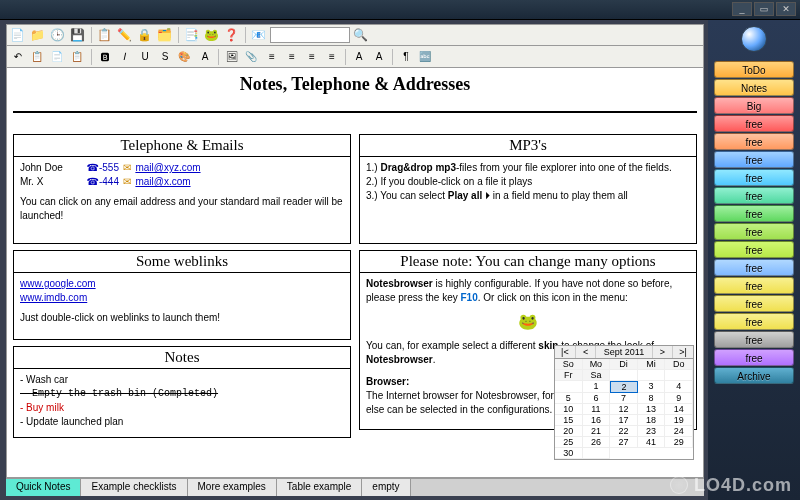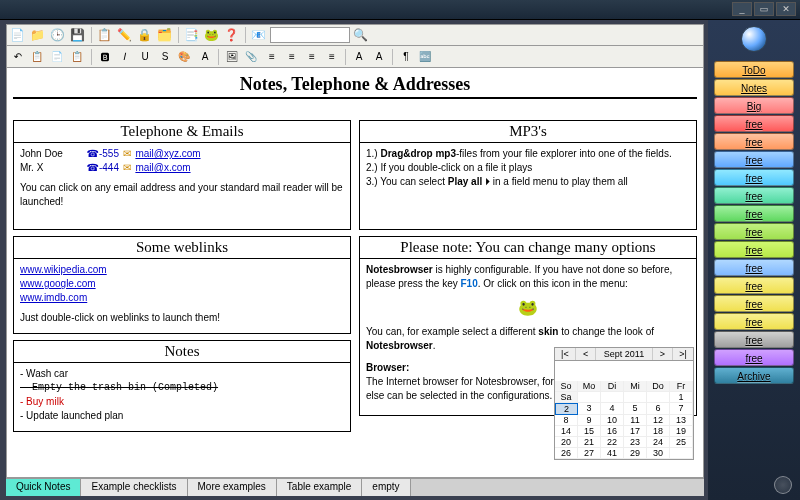--- a/index.html
+++ b/index.html
@@ -13,21 +13,21 @@
   
   .main-area { flex: 1; background: #3a4050; padding: 4px 4px 4px 6px; display: flex; flex-direction: column; min-width: 0; }
   
   .toolbar-row { background: #f0f0eb; border: 1px solid #999; padding: 2px; display: flex; gap: 2px; align-items: center; height: 22px; }
   .toolbar-row + .toolbar-row { border-top: none; }
   .tb-btn { width: 18px; height: 18px; border: 1px solid transparent; display: inline-flex; align-items: center; justify-content: center; cursor: pointer; font-size: 12px; }
   .tb-sep { width: 1px; height: 16px; background: #bbb; margin: 0 2px; }
   .tb-input { width: 80px; height: 16px; font-size: 10px; border: 1px solid #999; }
   
   .content-scroll { flex: 1; background: #fff; border: 1px solid #999; border-top: none; overflow-y: auto; overflow-x: hidden; padding: 6px; }
-  .page-title { text-align: center; font-family: "Times New Roman", serif; font-size: 18px; font-weight: bold; border-bottom: 2px solid #000; padding-bottom: 2px; margin-bottom: 6px; }
+  .page-title { text-align: center; font-family: "Times New Roman", serif; font-size: 18px; font-weight: bold; border-bottom: 2px solid #000; padding-bottom: 16px; margin-bottom: 6px; }
   
   .two-col { display: flex; gap: 8px; margin-top: 21px; }
   .col { flex: 1; min-width: 0; }
   
   .section { border: 1px solid #000; margin-bottom: 6px; font-size: 10px; padding-bottom: 4px; }
   .section-header { text-align: center; font-family: "Times New Roman", serif; font-size: 15px; border-bottom: 1px solid #000; padding: 2px; }
   .section-body { padding: 4px 6px; font-size: 10px; line-height: 1.4; }
   
   .contact-row { display: flex; gap: 4px; align-items: center; }
   .contact-row .name { width: 55px; }
@@ -36,21 +36,21 @@
   .link { color: #00c; text-decoration: underline; cursor: pointer; }
   
   .strike { text-decoration: line-through; font-family: Liberation Mono, monospace; }
   .red { color: #c00; }
   
   .calendar { border: 1px solid #999; font-size: 9px; background: #fff; width: 140px; position: absolute; right: 106px; bottom: 40px; }
   .cal-head { display: flex; background: #eee; border-bottom: 1px solid #999; }
   .cal-head span { flex: 1; text-align: center; padding: 1px; border-right: 1px solid #ccc; cursor: pointer; }
   .cal-head span:last-child { border-right: none; }
   .cal-head .title { flex: 3; font-weight: normal; }
-  .cal-grid { display: grid; grid-template-columns: repeat(6, 1fr); margin-top: 20px; }
+  .cal-grid { display: grid; grid-template-columns: repeat(5, 1fr); }
   .cal-grid span { text-align: center; padding: 0 1px; border-right: 1px solid #eee; border-bottom: 1px solid #eee; }
   .cal-grid .dh { background: #f4f4f4; font-weight: normal; }
   .cal-grid .today { background: #cde; border: 1px solid #06c; }
   
   .page-tabs { display: flex; background: #d0d0d0; border-top: 1px solid #999; height: 18px; }
   .page-tab { padding: 2px 10px; font-size: 10px; border-right: 1px solid #999; cursor: pointer; background: #e8e8e8; }
   .page-tab.active { background: #5eead4; }
   
   .sidebar { width: 92px; background: linear-gradient(#2a3a55, #1a2535); padding: 6px 6px 2px 6px; display: flex; flex-direction: column; gap: 1px; align-items: stretch; }
   .side-orb { width: 26px; height: 26px; border-radius: 50%; background: radial-gradient(circle at 30% 30%, #fff, #6af, #036); align-self: center; margin-bottom: 8px; border: 1px solid #345; cursor: pointer; }
@@ -137,21 +137,20 @@
                   <span class="phone">☎-444</span>
                   <span class="email-icon">✉</span> 
                   <span class="link">mail@x.com</span>
                 </div>
                 <div style="margin-top: 6px;">You can click on any email address and your standard mail reader will be launched!</div>
               </div>
           </div>
           <div class="section" style="min-height:90px">
             <div class="section-header">Some weblinks</div>
             <div class="section-body" id="weblinks">
-                <div><span class="link">www.wikipedia.com</span></div>
                 <div><span class="link">www.google.com</span></div>
                 <div><span class="link">www.imdb.com</span></div>
                 <div style="margin-top: 6px;">Just double-click on weblinks to launch them!</div>
               </div>
           </div>
           <div class="section" style="min-height:90px">
             <div class="section-header">Notes</div>
             <div class="section-body" id="noteslist">
                 <div class="">- Wash car</div>
                 <div class="strike">- Empty the trash bin (Completed)</div>
@@ -182,21 +181,21 @@
         <div class="page-tab active">Quick Notes</div>
         <div class="page-tab">Example checklists</div>
         <div class="page-tab">More examples</div>
         <div class="page-tab">Table example</div>
         <div class="page-tab">empty</div>
       </div>
   </div>
 
   <div class="sidebar">
     <div class="side-orb"></div>
-    <div id="sidebtns" style="display: flex; flex-direction: column; gap: 1px; text-decoration: underline;">
+    <div id="sidebtns" style="display: flex; flex-direction: column; gap: 1px;">
         <div class="side-btn" style="background: linear-gradient(rgb(255, 210, 122), rgb(255, 174, 58));">ToDo</div>
         <div class="side-btn" style="background: linear-gradient(rgb(255, 226, 138), rgb(255, 196, 74));">Notes</div>
         <div class="side-btn" style="background: linear-gradient(rgb(255, 176, 176), rgb(255, 122, 122));">Big</div>
         <div class="side-btn" style="background: linear-gradient(rgb(255, 154, 154), rgb(255, 90, 90));">free</div>
         <div class="side-btn" style="background: linear-gradient(rgb(255, 194, 160), rgb(255, 154, 96));">free</div>
         <div class="side-btn" style="background: linear-gradient(rgb(160, 208, 255), rgb(96, 168, 255));">free</div>
         <div class="side-btn" style="background: linear-gradient(rgb(144, 232, 255), rgb(80, 200, 255));">free</div>
         <div class="side-btn" style="background: linear-gradient(rgb(144, 240, 208), rgb(80, 216, 160));">free</div>
         <div class="side-btn" style="background: linear-gradient(rgb(160, 240, 160), rgb(96, 216, 96));">free</div>
         <div class="side-btn" style="background: linear-gradient(rgb(192, 240, 128), rgb(160, 224, 80));">free</div>
@@ -261,13 +260,14 @@
       <span>27</span>
       <span>41</span>
       <span>29</span>
       <span>30</span>
       <span></span>
     </div>
 </div>
 
 <div class="watermark">
   <span class="globe"></span>
+  <span>LO4D.com</span>
 </div>
 
 </body></html>

